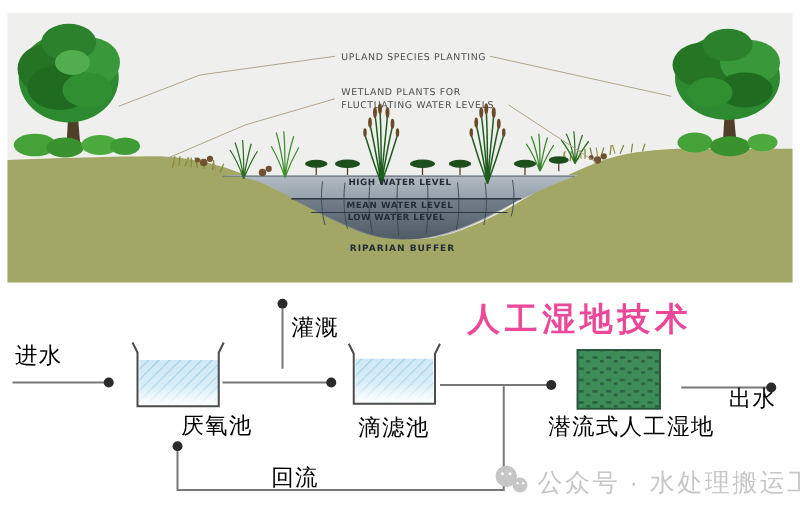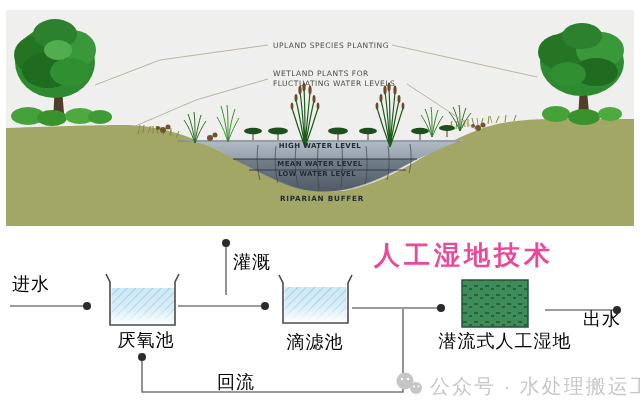--- a/index.html
+++ b/index.html
@@ -245,21 +245,21 @@
         <circle cx="402" cy="151" r="1.2" fill="#ffffff"></circle>
         <circle cx="408" cy="151" r="1.2" fill="#ffffff"></circle>
         <circle cx="414" cy="158.5" r="1" fill="#ffffff"></circle>
         <circle cx="418.5" cy="158.5" r="1" fill="#ffffff"></circle>
       </g>
     </svg>
 
     <div class="title">人工湿地技术</div>
 
     <div class="lbl" style="left:12px;top:44px;">进水</div>
-    <div class="lbl center" style="left:90px;top:100px;width:112px;">厌氧池</div>
+    <div class="lbl center" style="left:90px;top:100px;width:112px;text-align:right;">厌氧池</div>
     <div class="lbl" style="left:233px;top:22px;">灌溉</div>
     <div class="lbl center" style="left:420px;top:101px;width:170px;">潜流式人工湿地</div>
     <div class="lbl center" style="left:259px;top:102px;width:112px;">滴滤池</div>
     <div class="lbl" style="left:583px;top:55px;margin-top:24px;">出水</div>
     <div class="lbl" style="left:217px;top:142px;">回流</div>
 
     <div class="watermark">公众号 · 水处理搬运工</div>
   </div>
 
 </div>

